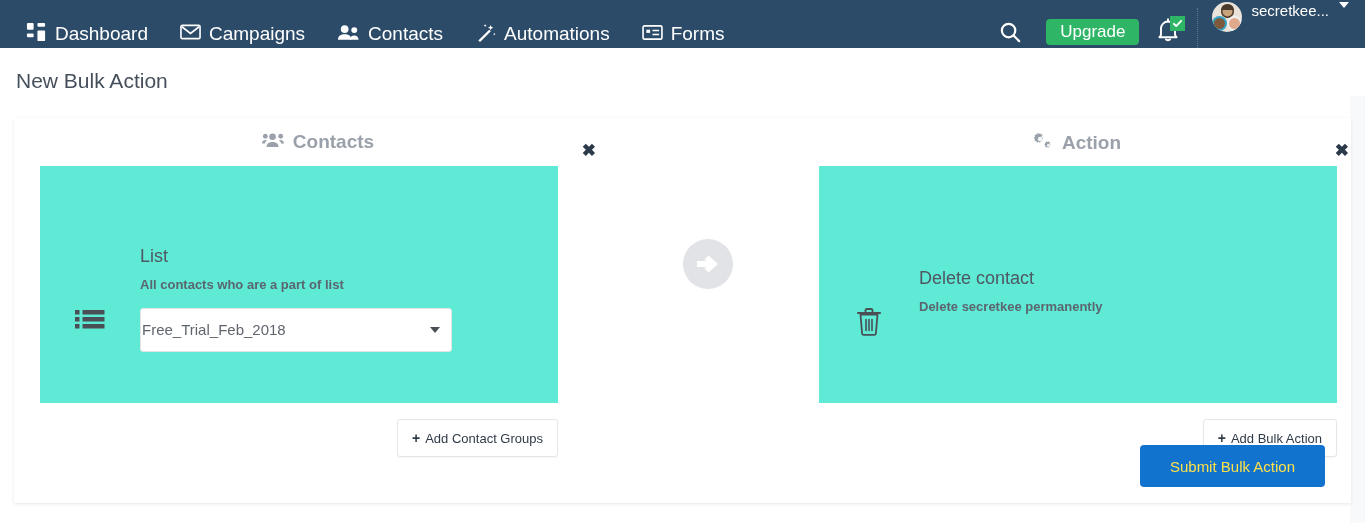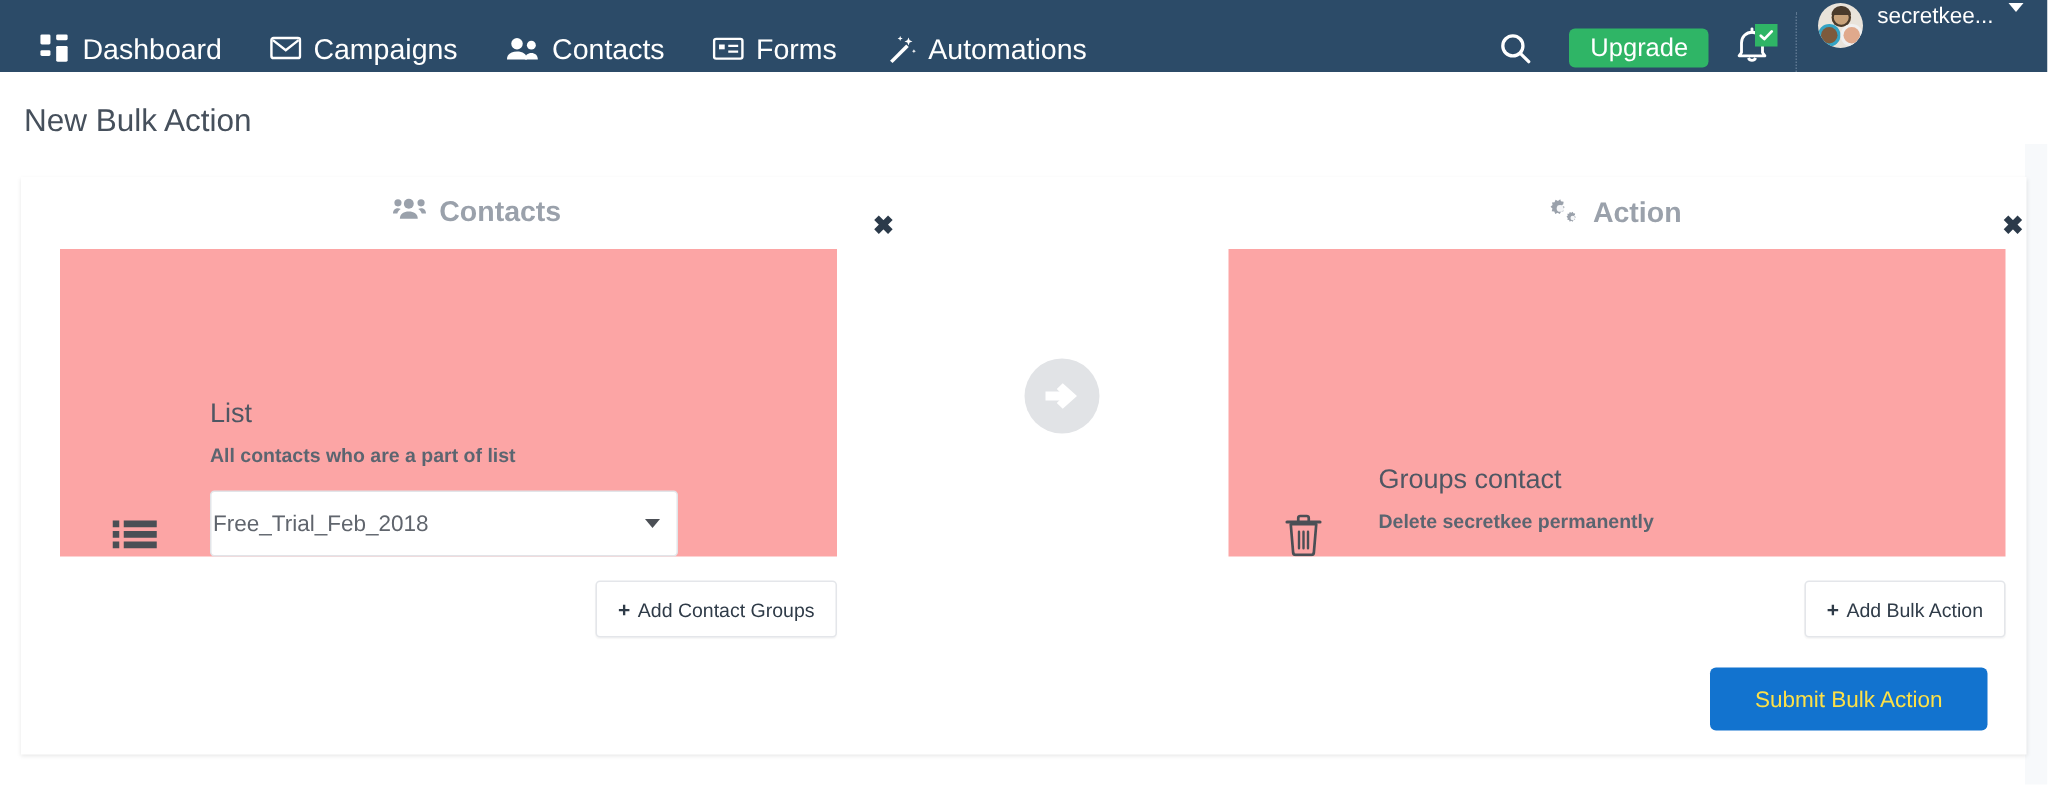--- a/index.html
+++ b/index.html
@@ -173,24 +173,24 @@
     font-size: 17px;
     font-weight: bold;
     color: #2b3a4a;
     cursor: pointer;
     line-height: 1;
   }
   .close-contacts { right: 0px; }
   .close-action  { right: -14px; }
 
   .card {
-    background: #fca5a5;
-    height: 205px;
+    background: #5eead4;
+    height: 237px;
     display: flex;
-    align-items: flex-end;
+    align-items: center;
     padding: 28px 0 0 0;
     position: relative;
   }
   .card-contacts { width: 518px; }
   .card-action   { width: 518px; }
 
   .card-icon {
     width: 100px;
     display: flex;
     justify-content: center;
@@ -333,39 +333,39 @@
           <path d="M1 16c0-3.8 3.1-5.6 7-5.6s7 1.8 7 5.6z"></path>
           <circle cx="18" cy="6" r="3.1"></circle>
           <path d="M13.5 16c0-3 2.1-4.5 4.5-4.5s4.5 1.5 4.5 4.5z"></path>
         </svg>
       </span>
       <span class="label">Contacts</span>
     </div>
 
     <div class="nav-item">
       <span class="nav-icon">
-        <svg width="21" height="17" viewBox="0 0 22 18" fill="none" stroke="#fff" stroke-width="1.7">
-          <rect x="1" y="2" width="20" height="14" rx="1.5"></rect>
-          <rect x="4.5" y="6" width="4" height="3.4" fill="#fff" stroke="none"></rect>
-          <path d="M11 7h7M11 11h7" stroke-width="1.6"></path>
-        </svg>
-      </span>
-      <span class="label">Forms</span>
-    </div>
-
-    <div class="nav-item">
-      <span class="nav-icon">
         <svg width="21" height="21" viewBox="0 0 22 22" fill="#fff">
           <path d="M3.5 19.3 L14.8 8 L16.6 9.8 L5.3 21 Z"></path>
           <path d="M16.4 3.1l.8 2 2 .8-2 .8-.8 2-.8-2-2-.8 2-.8z"></path>
           <path d="M10.6 2l.5 1.3 1.3.5-1.3.5-.5 1.3-.5-1.3L8.8 3.8l1.3-.5z"></path>
           <path d="M20.2 11.3l.4 1 1 .4-1 .4-.4 1-.4-1-1-.4 1-.4z"></path>
         </svg>
       </span>
       <span class="label">Automations</span>
+    </div>
+
+    <div class="nav-item">
+      <span class="nav-icon">
+        <svg width="21" height="17" viewBox="0 0 22 18" fill="none" stroke="#fff" stroke-width="1.7">
+          <rect x="1" y="2" width="20" height="14" rx="1.5"></rect>
+          <rect x="4.5" y="6" width="4" height="3.4" fill="#fff" stroke="none"></rect>
+          <path d="M11 7h7M11 11h7" stroke-width="1.6"></path>
+        </svg>
+      </span>
+      <span class="label">Forms</span>
     </div>
   </div>
 
   <div class="nav-right">
     <div class="search-btn">
       <svg width="23" height="23" viewBox="0 0 24 24" fill="none" stroke="#fff" stroke-width="2.3">
         <circle cx="10" cy="10" r="7"></circle>
         <path d="M15.2 15.2 L21 21" stroke-linecap="round"></path>
       </svg>
     </div>
@@ -487,21 +487,21 @@
         <div class="card card-action">
           <div class="card-icon">
             <svg width="26" height="29" viewBox="0 0 26 29" fill="none" stroke="#4a4f55" stroke-width="1.8">
               <path d="M4.5 7.5 h17 l-1.6 19 a1.6 1.6 0 0 1 -1.6 1.4 h-10.6 a1.6 1.6 0 0 1 -1.6 -1.4 z" stroke-linejoin="round"></path>
               <path d="M2 6 h22" stroke-linecap="round" stroke-width="2.1"></path>
               <path d="M9.5 6 V3.3 a1.3 1.3 0 0 1 1.3 -1.3 h4.4 a1.3 1.3 0 0 1 1.3 1.3 V6" stroke-linejoin="round"></path>
               <path d="M10 12.5 v11 M13 12.5 v11 M16 12.5 v11" stroke-linecap="round" stroke-width="1.6"></path>
             </svg>
           </div>
           <div class="card-body">
-            <h2 class="card-title">Groups contact</h2>
+            <h2 class="card-title">Delete contact</h2>
             <p class="card-sub">Delete secretkee permanently</p>
           </div>
         </div>
 
         <div class="btn-row row-action-btn">
           <button class="ghost-btn">
             <span class="plus">+</span>
             <span>Add Bulk Action</span>
           </button>
         </div>

